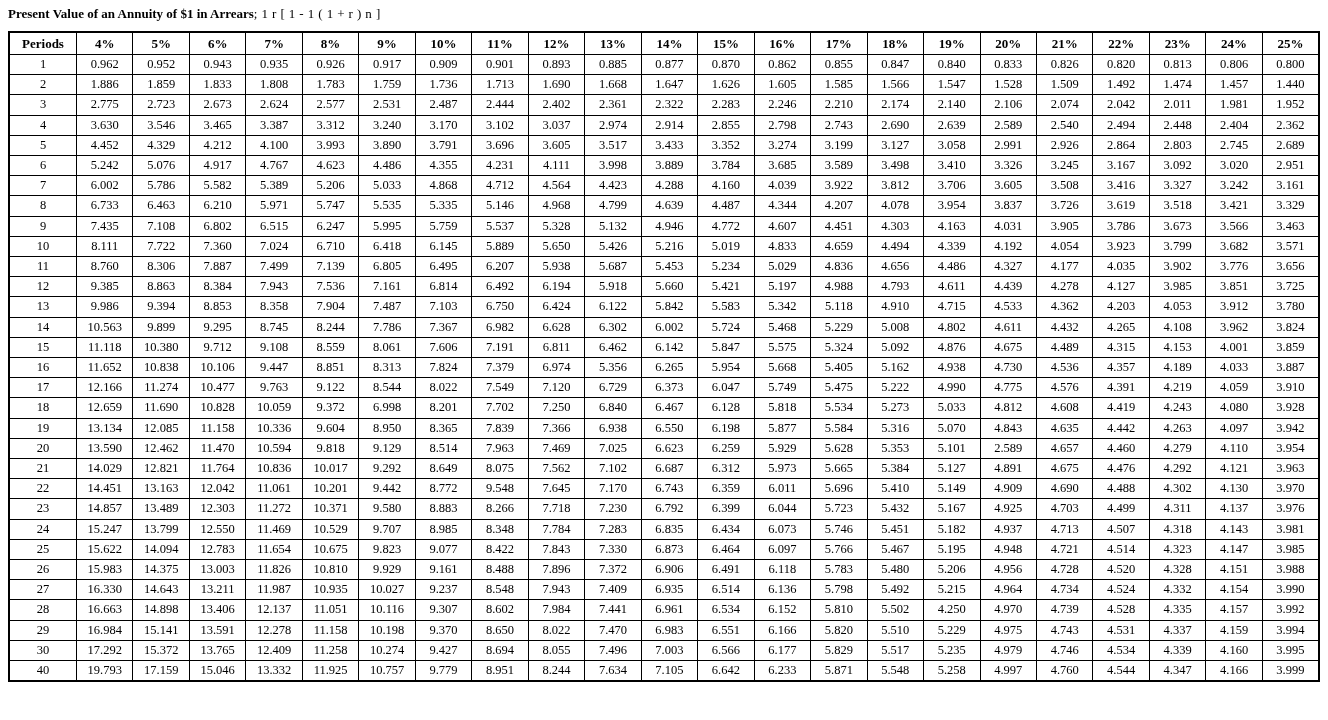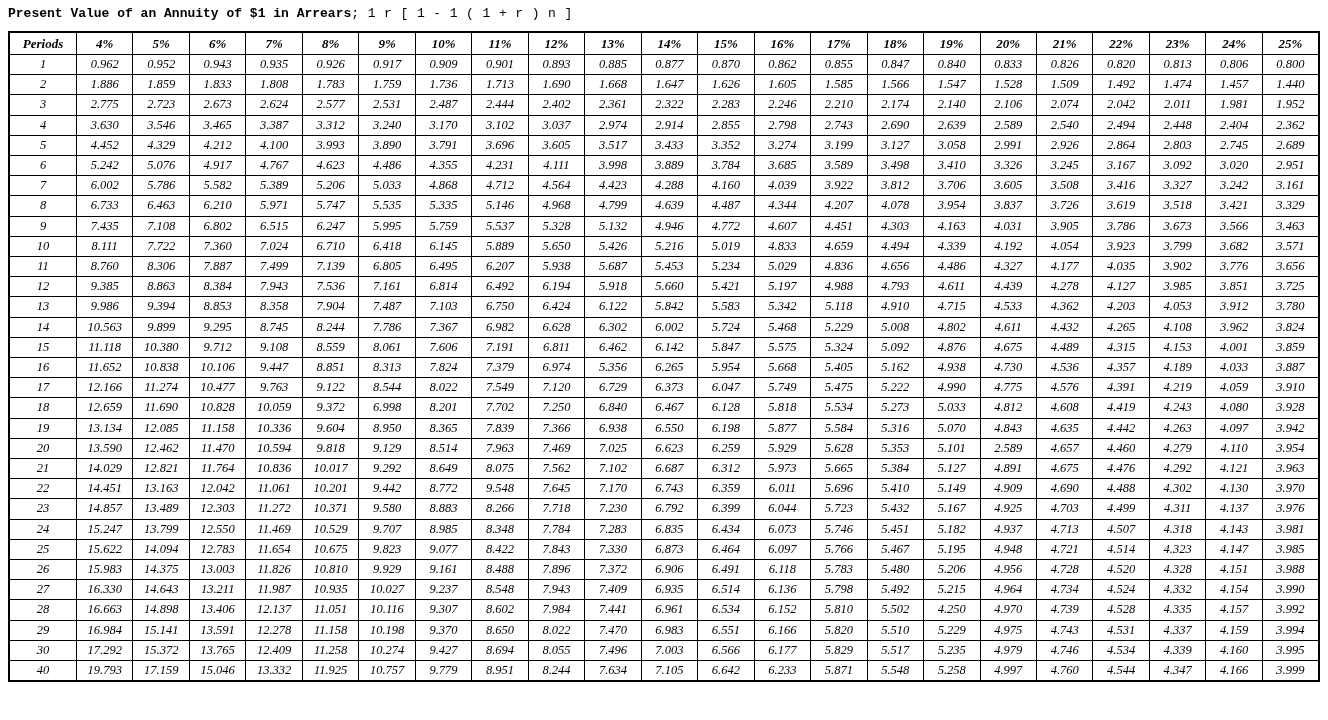--- a/index.html
+++ b/index.html
@@ -22,35 +22,33 @@
   .exhibit-title {
     font-size: 13px;
     font-weight: bold;
     line-height: 15px;
     margin: 0 0 1px 0;
   }
   .subtitle-line {
     font-size: 13px;
     line-height: 15px;
     margin: 0 0 10px 0;
-    font-family: Liberation Mono, monospace;
   }
   .subtitle-line .bold {
     font-weight: bold;
   }
   .formula {
     font-weight: normal;
     letter-spacing: 0.4px;
   }
   table.pv-table {
     border-collapse: collapse;
     table-layout: fixed;
     width: 1312px;
     font-size: 12.5px;
-    font-style: italic;
   }
   table.pv-table th,
   table.pv-table td {
     border: 1px solid #000000;
     text-align: center;
     vertical-align: middle;
     height: 19.2px;
     line-height: 19.2px;
     padding: 0;
     font-weight: normal;

